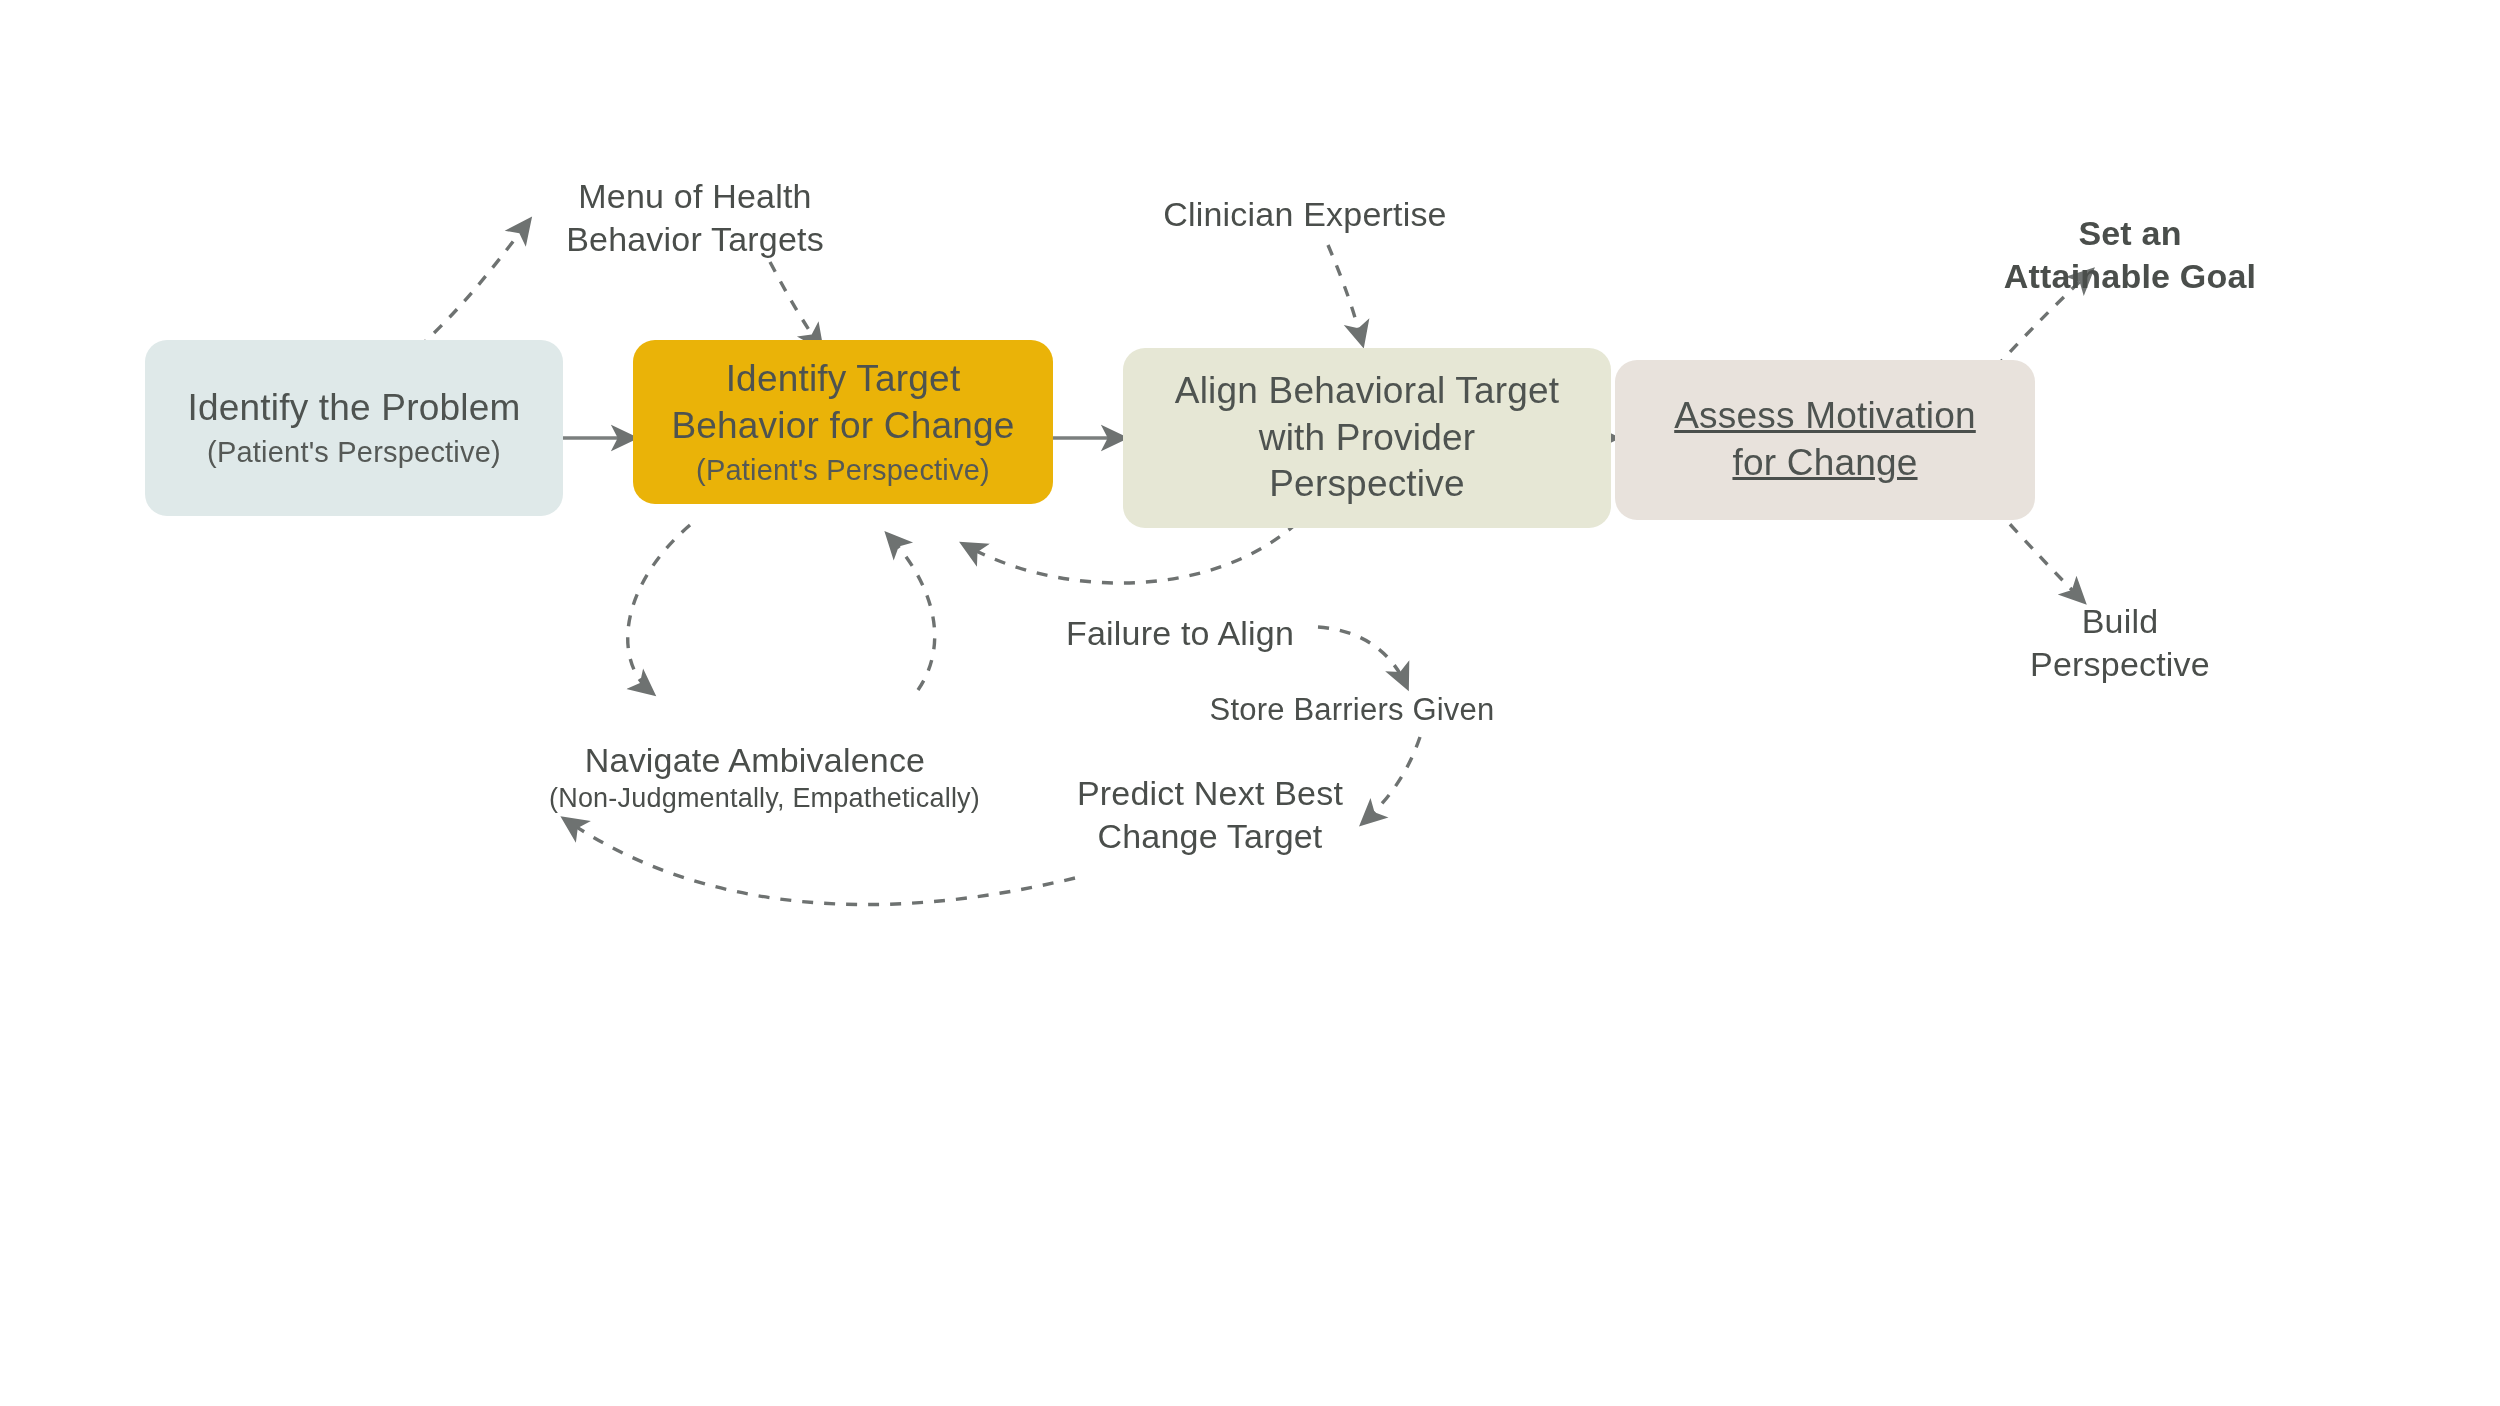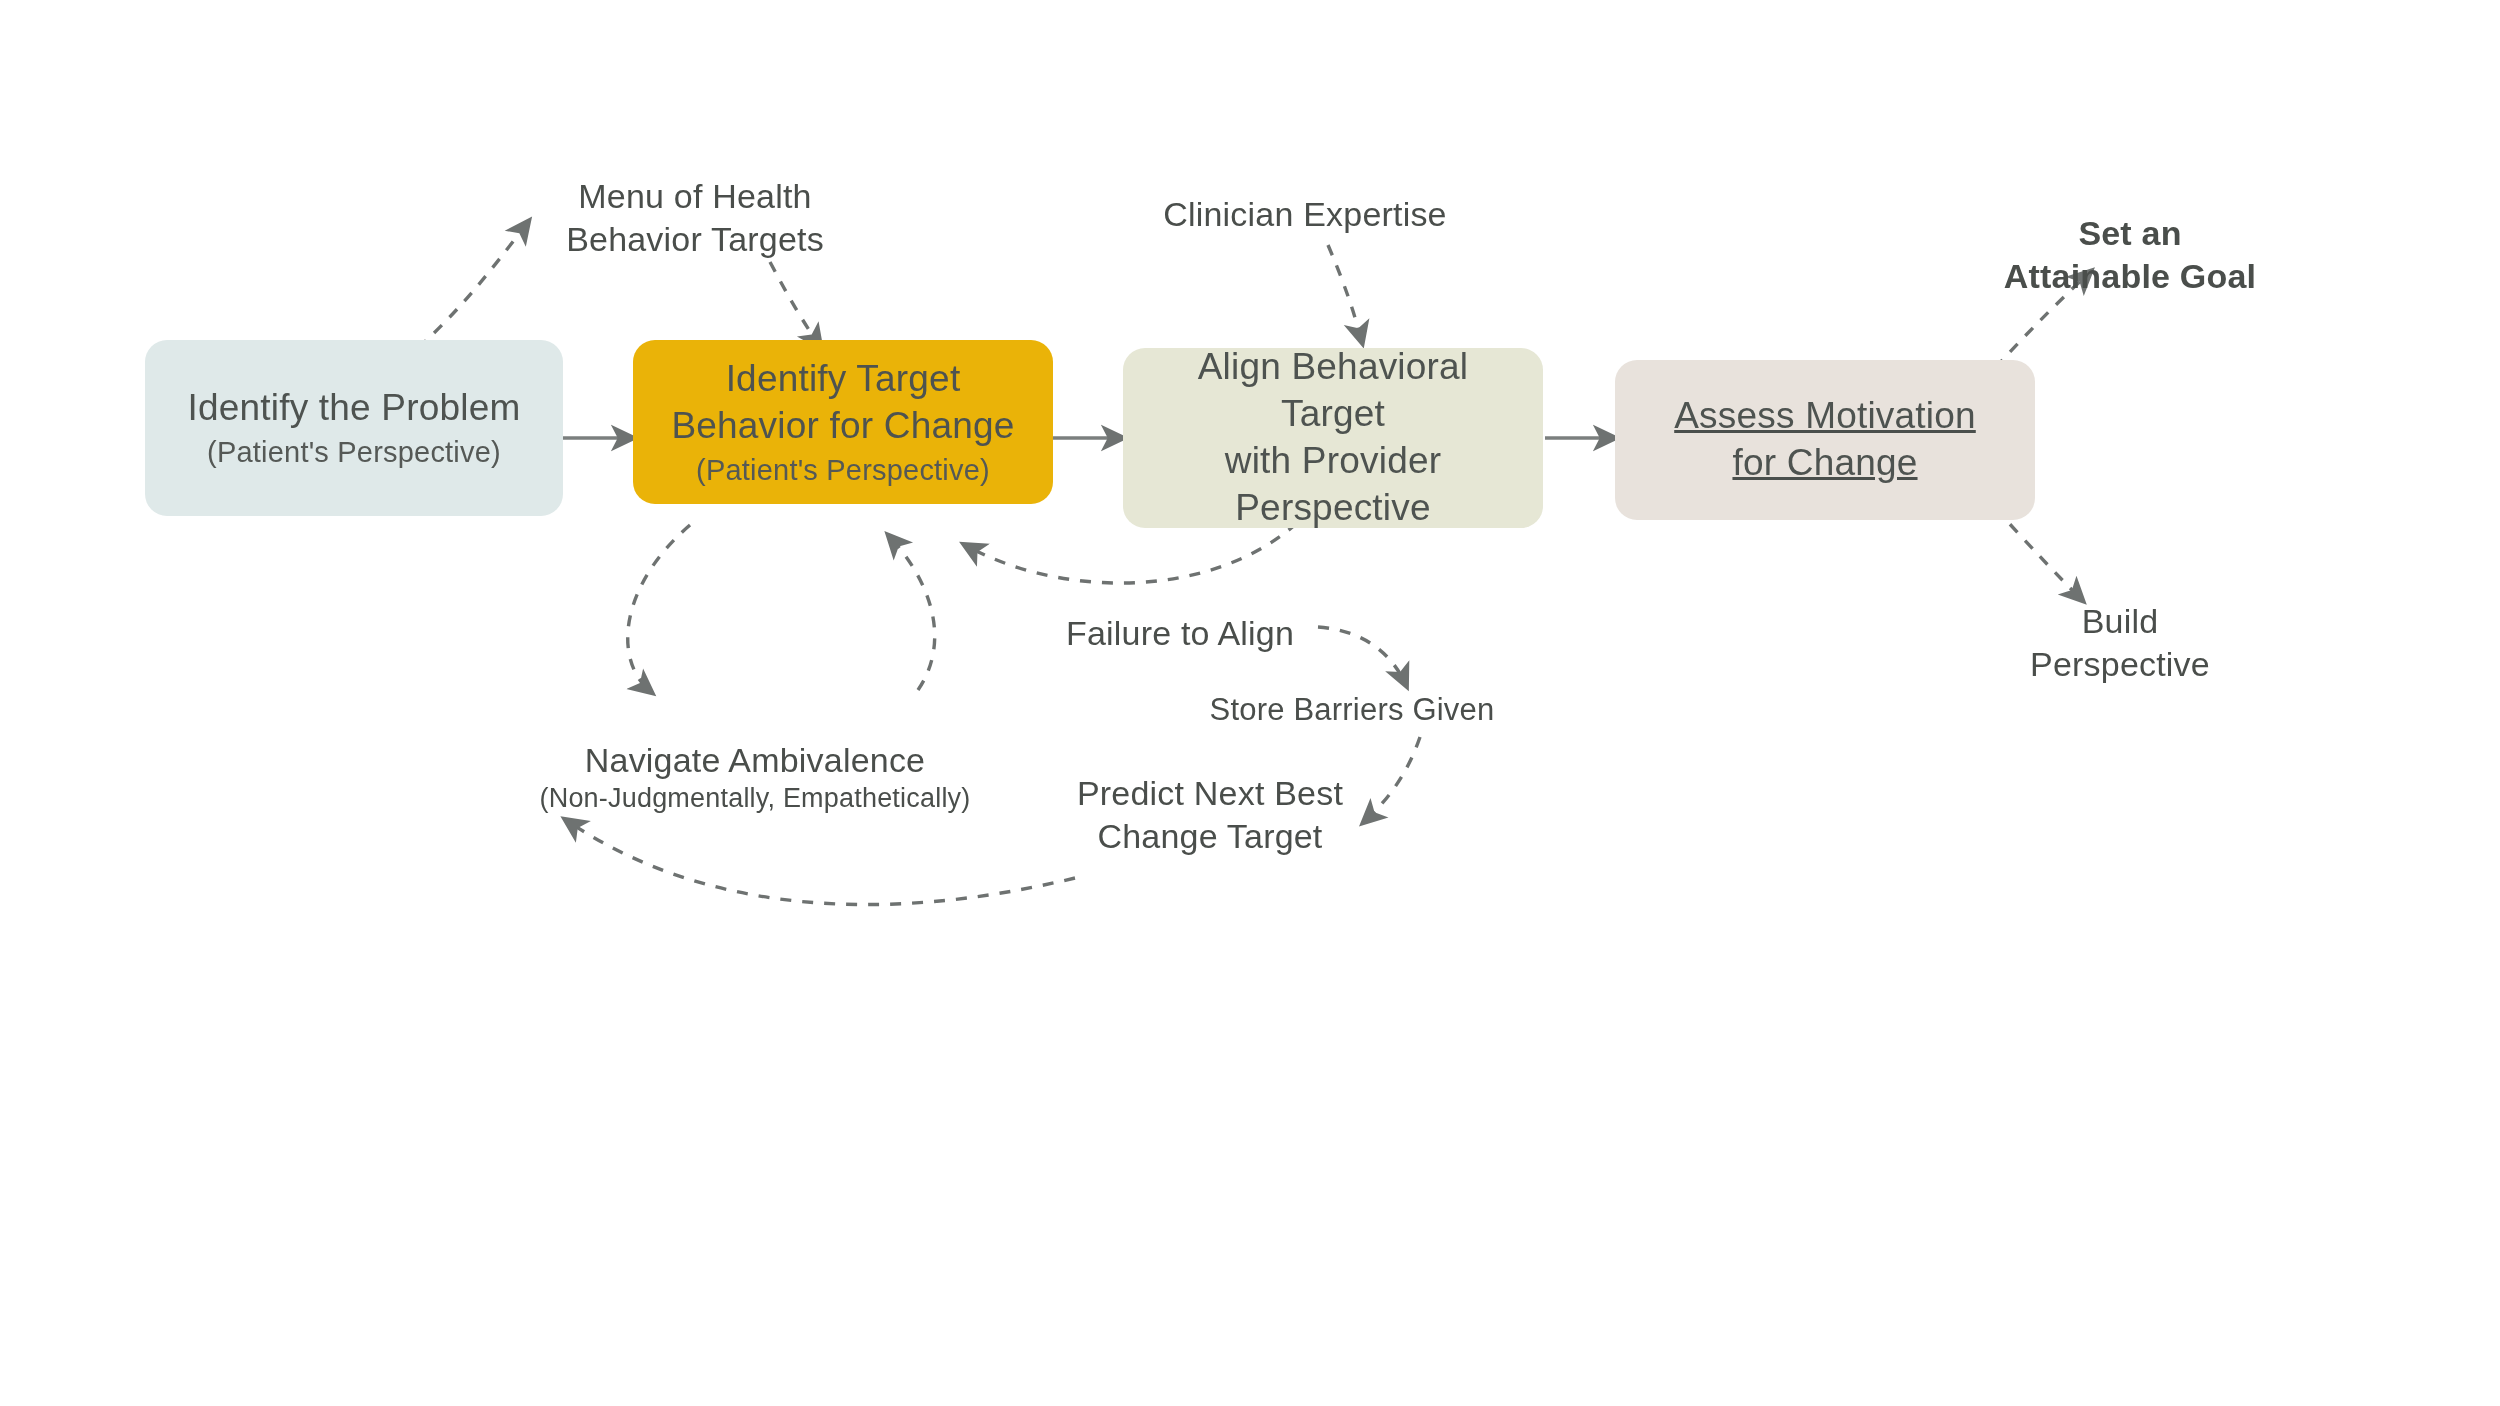--- a/index.html
+++ b/index.html
@@ -62,20 +62,21 @@
     letter-spacing: 0.2px;
     white-space: pre-line;
   }
   .label.small {
     font-size: 31px;
   }
   .label .sub {
     display: block;
     font-size: 27px;
     line-height: 1.25;
+    text-align: right;
   }
 </style>
 </head>
 <body>
 
 <div id="canvas">
 
   <svg id="wires" viewBox="0 0 2500 1406" xmlns="http://www.w3.org/2000/svg">
     <defs>
       <marker id="ah" markerWidth="9" markerHeight="9" refX="6.2" refY="4.5" orient="auto" markerUnits="strokeWidth">
@@ -108,21 +109,21 @@
     <div class="t-main">Identify the Problem</div>
     <div class="t-sub">(Patient's Perspective)</div>
   </div>
 
   <div class="node" style="left:633px; top:340px; width:420px; height:164px; background:#eab308;">
     <div class="t-main" style="white-space:pre-line;">Identify Target
 Behavior for Change</div>
     <div class="t-sub">(Patient's Perspective)</div>
   </div>
 
-  <div class="node" style="left:1123px; top:348px; width:420px; height:180px; background:#e6e7d5;">
+  <div class="node" style="left:1123px; top:348px; width:488px; height:180px; background:#e6e7d5;">
     <div class="t-main" style="white-space:pre-line;">Align Behavioral Target
 with Provider
 Perspective</div>
   </div>
 
   <div class="node" style="left:1615px; top:360px; width:420px; height:160px; background:#e8e2dc;text-decoration:underline;">
     <div class="t-main" style="white-space:pre-line;">Assess Motivation
 for Change</div>
   </div>
 

